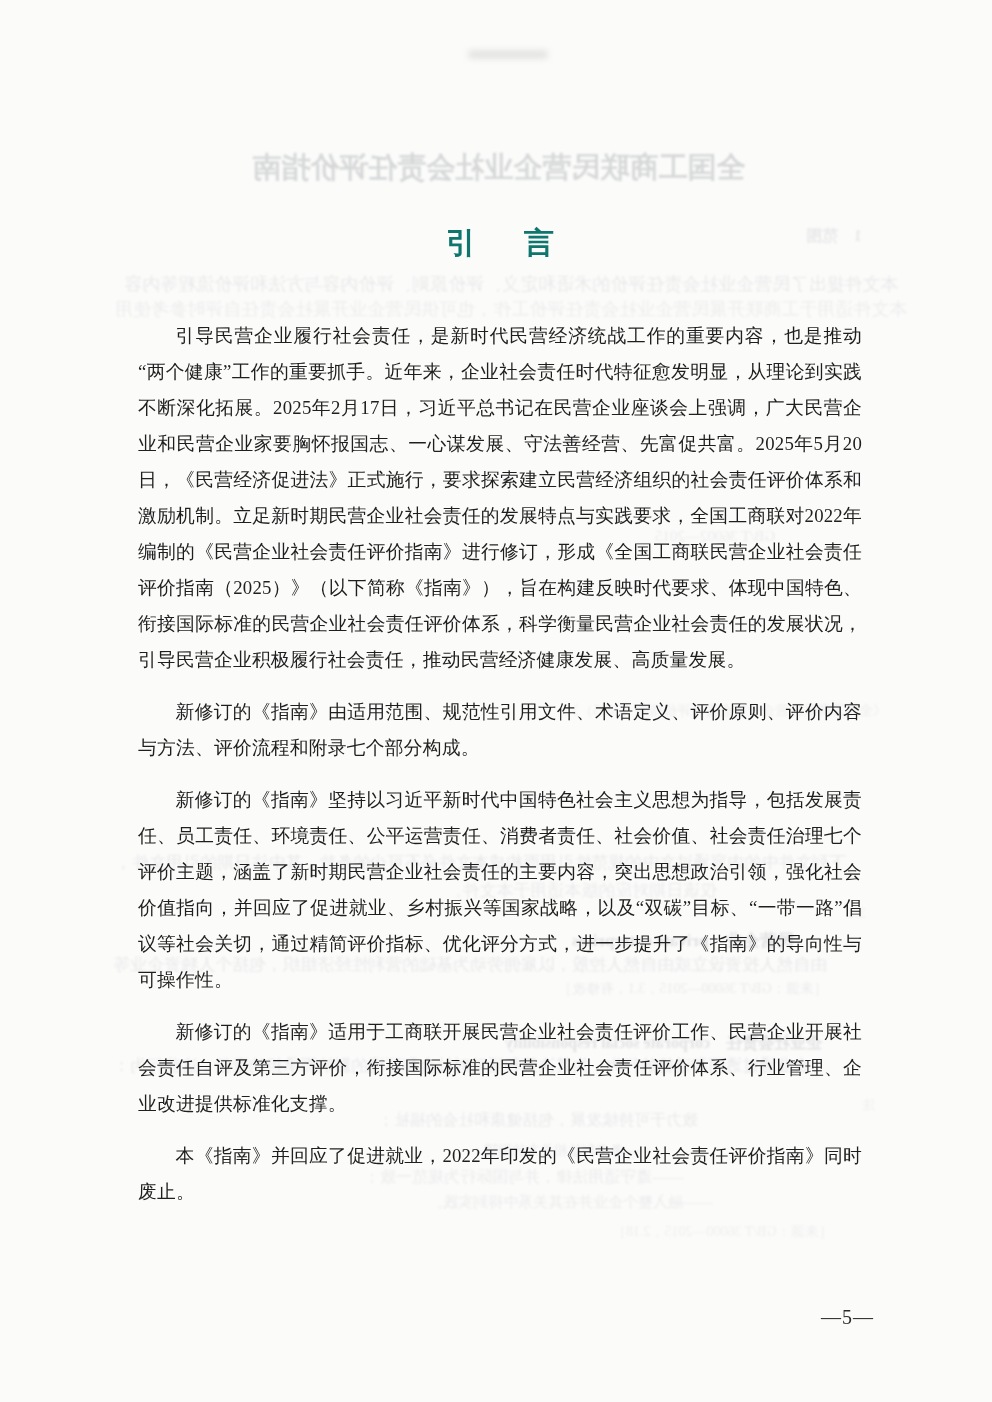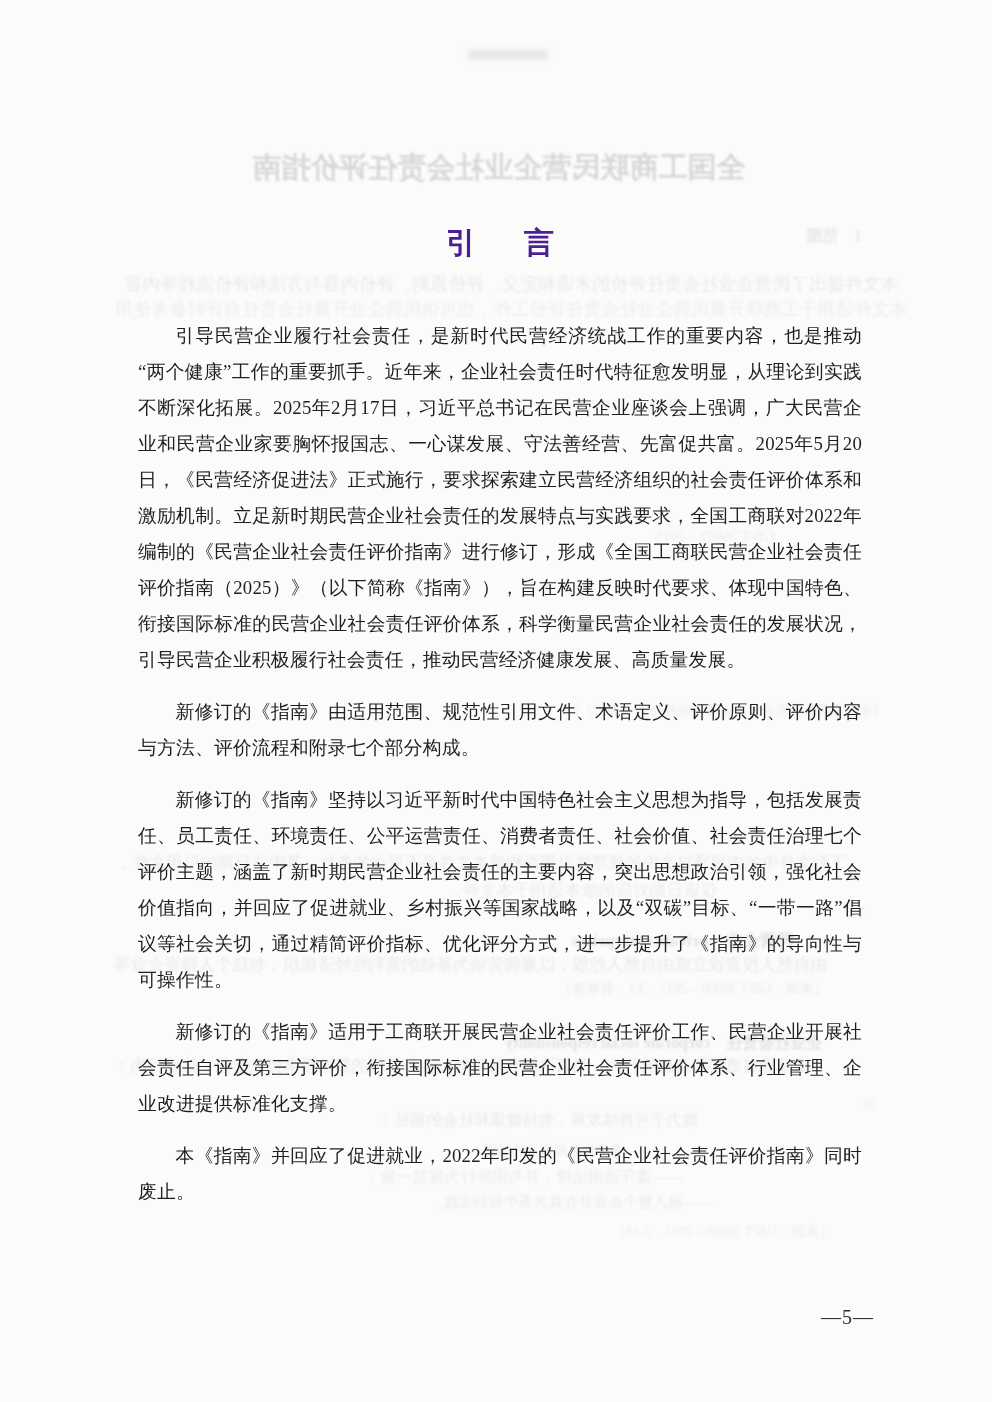--- a/index.html
+++ b/index.html
@@ -32,21 +32,21 @@
   .content{position:absolute;left:122px;top:0;width:756px;}
   .doc-title{
     margin:225px 0 0 0;
     text-align:center;
     font-family:Liberation Serif, serif;
     font-weight:bold;
     font-size:30px;
     line-height:36px;
     letter-spacing:0.3em;
     text-indent:0.3em;
-    color:#4c1d95;
+    color:#0f766e;
   }
   .body-text{margin-top:57px;}
   .body-text p{
     margin:16px;
     font-size:18.8px;
     line-height:36px;
     text-align:justify;
     text-indent:2em;
     letter-spacing:0.2px;
   }

